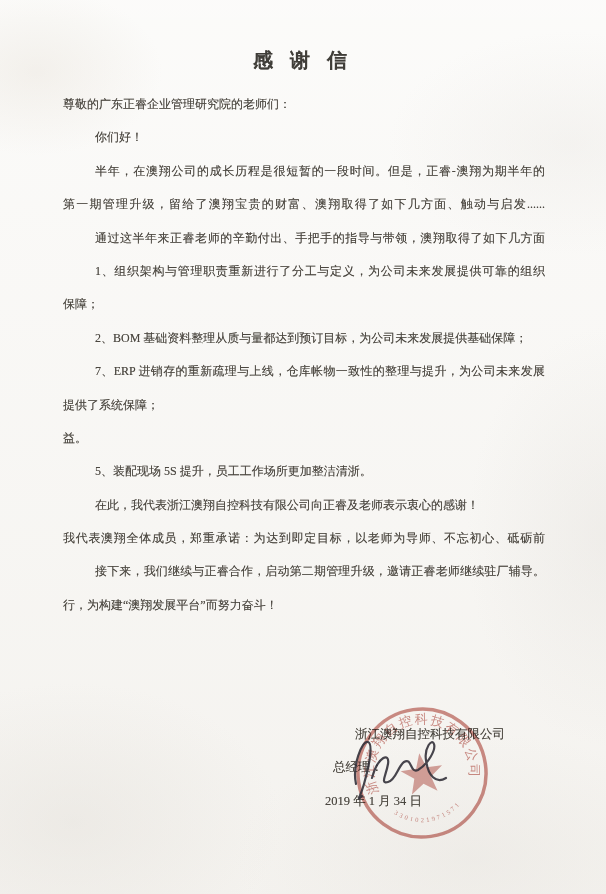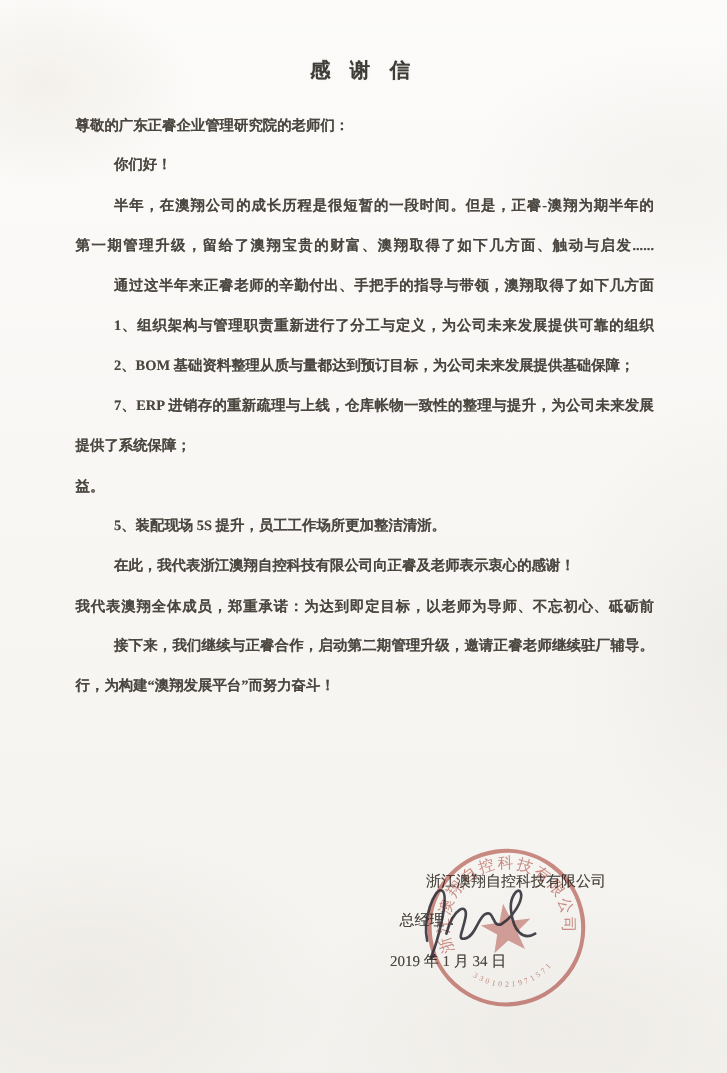--- a/index.html
+++ b/index.html
@@ -15,33 +15,32 @@
       radial-gradient(ellipse 260px 160px at 94% 16%, rgba(221,217,211,.22), transparent 70%),
       radial-gradient(ellipse 300px 200px at 12% 92%, rgba(222,218,211,.35), transparent 70%),
       radial-gradient(ellipse 340px 180px at 78% 96%, rgba(224,220,214,.30), transparent 70%),
       radial-gradient(ellipse 200px 300px at 100% 60%, rgba(215,211,205,.25), transparent 70%),
       linear-gradient(to bottom, rgba(255,255,255,.5), rgba(238,235,230,.4)),
       #f8f7f4;
   }
   .title{
     position:absolute;left:0;top:47px;width:100%;
     text-align:center;
-    font-size:17px;font-weight:600;letter-spacing:6px;
+    font-size:20px;font-weight:600;letter-spacing:6px;
     color:#3f3d38;
     text-shadow:0 0 .6px rgba(63,61,56,.55);
   }
   .body{
     position:absolute;left:63px;top:88px;width:482px;
   }
   .line{
     height:33.4px;line-height:33.4px;
     font-size:12px;
     white-space:nowrap;
     text-shadow:0 0 .5px rgba(74,70,63,.5);
-    font-weight:bold;
   }
   .line.ind{text-indent:32px;}
   .line.fill{white-space:normal;text-align:justify;text-align-last:justify;}
   .sig-block{
     position:absolute;left:325px;top:718px;width:230px;
     font-size:12.5px;line-height:33.4px;
     text-shadow:0 0 .5px rgba(74,70,63,.5);
   }
   .sig-company{padding-left:30px;}
   .sig-role{padding-left:8px;}
@@ -65,20 +64,21 @@
 
   <div class="title">感 谢 信</div>
 
   <div class="body">
       <div class="line">尊敬的广东正睿企业管理研究院的老师们：</div>
       <div class="line ind">你们好！</div>
       <div class="line ind fill">半年，在澳翔公司的成长历程是很短暂的一段时间。但是，正睿-澳翔为期半年的</div>
       <div class="line fill">第一期管理升级，留给了澳翔宝贵的财富、澳翔取得了如下几方面、触动与启发......</div>
       <div class="line ind fill">通过这半年来正睿老师的辛勤付出、手把手的指导与带领，澳翔取得了如下几方面</div>
       <div class="line ind fill">1、组织架构与管理职责重新进行了分工与定义，为公司未来发展提供可靠的组织</div>
+      <div class="line">保障；</div>
       <div class="line ind">2、BOM 基础资料整理从质与量都达到预订目标，为公司未来发展提供基础保障；</div>
       <div class="line ind fill">7、ERP 进销存的重新疏理与上线，仓库帐物一致性的整理与提升，为公司未来发展</div>
       <div class="line">提供了系统保障；</div>
       <div class="line">益。</div>
       <div class="line ind">5、装配现场 5S 提升，员工工作场所更加整洁清浙。</div>
       <div class="line ind">在此，我代表浙江澳翔自控科技有限公司向正睿及老师表示衷心的感谢！</div>
       <div class="line fill">我代表澳翔全体成员，郑重承诺：为达到即定目标，以老师为导师、不忘初心、砥砺前</div>
       <div class="line ind fill">接下来，我们继续与正睿合作，启动第二期管理升级，邀请正睿老师继续驻厂辅导。</div>
       <div class="line">行，为构建“澳翔发展平台”而努力奋斗！</div>
     </div>

